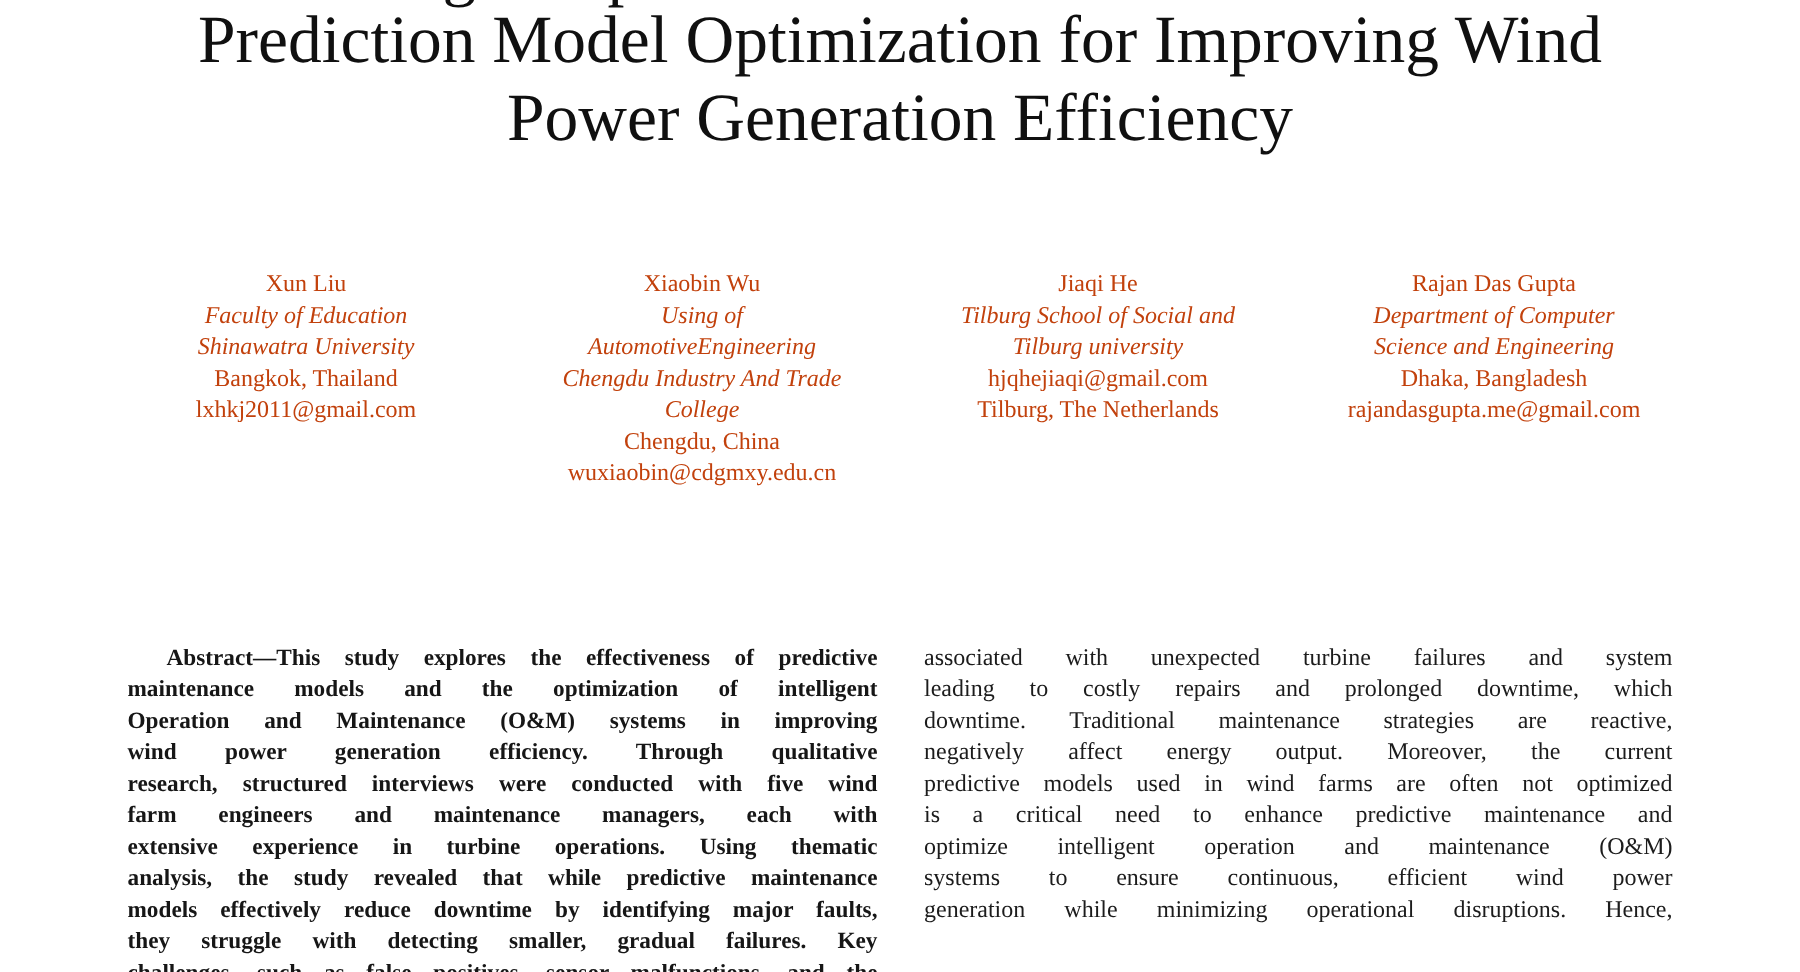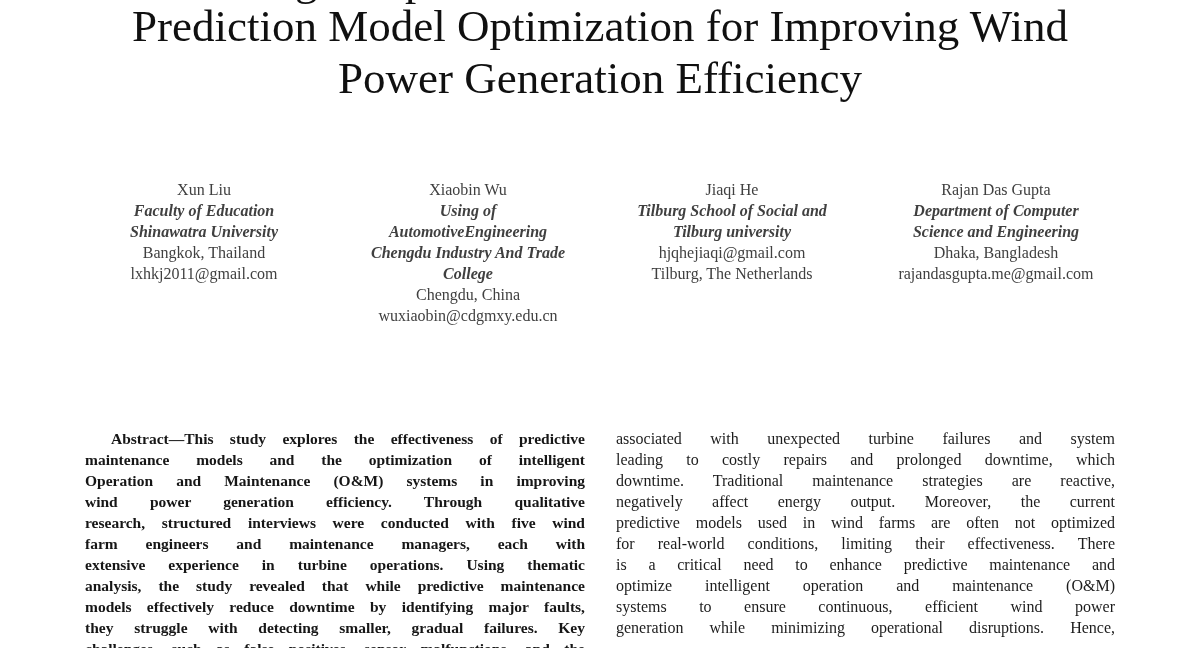--- a/index.html
+++ b/index.html
@@ -31,23 +31,23 @@
   .title .tline { display: block; font-family: Liberation Serif, serif; }
 
   
   .authors {
     position: absolute; top: 179px; left: 72px; width: 1056px;
     display: flex;
   }
   .author {
     flex: 1 1 0; padding: 0 8px;
     text-align: center;
-    font-size: 16px; line-height: 21px; color: #404040;
+    font-size: 16px; line-height: 21px; color: #c2410c;
   }
-  .a-aff { font-style: italic; font-weight: bold; }
+  .a-aff { font-style: italic; }
 
   
   .cols {
     position: absolute; top: 428px; left: 85px; width: 1030px;
     display: flex; gap: 31px;
   }
   .col-left  { width: 500px; font-size: 15.5px; line-height: 21px; font-weight: bold; color: #161616; }
   .col-right { width: 499px; font-size: 16px;   line-height: 21px; color: #1c1c1c; }
   .jline { text-align: justify; text-align-last: justify; }
   .first-line { text-indent: 26px; }
@@ -129,21 +129,20 @@
       <div class="jline">they struggle with detecting smaller, gradual failures. Key</div>
       <div class="jline">challenges, such as false positives, sensor malfunctions, and the</div>
     </div>
 
     <div class="col-right">
       <div class="jline">associated with unexpected turbine failures and system</div>
       <div class="jline">leading to costly repairs and prolonged downtime, which</div>
       <div class="jline">downtime. Traditional maintenance strategies are reactive,</div>
       <div class="jline">negatively affect energy output. Moreover, the current</div>
       <div class="jline">predictive models used in wind farms are often not optimized</div>
-      <div class="jline">for real-world conditions, limiting their effectiveness. There</div>
       <div class="jline">is a critical need to enhance predictive maintenance and</div>
       <div class="jline">optimize intelligent operation and maintenance (O&amp;M)</div>
       <div class="jline">systems to ensure continuous, efficient wind power</div>
       <div class="jline">generation while minimizing operational disruptions. Hence,</div>
     </div>
 
   </div>
 
 </div>
 

